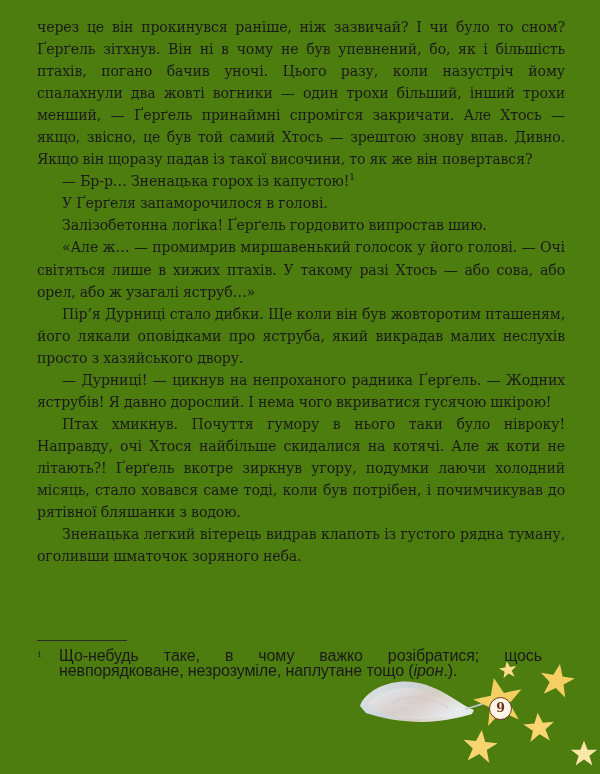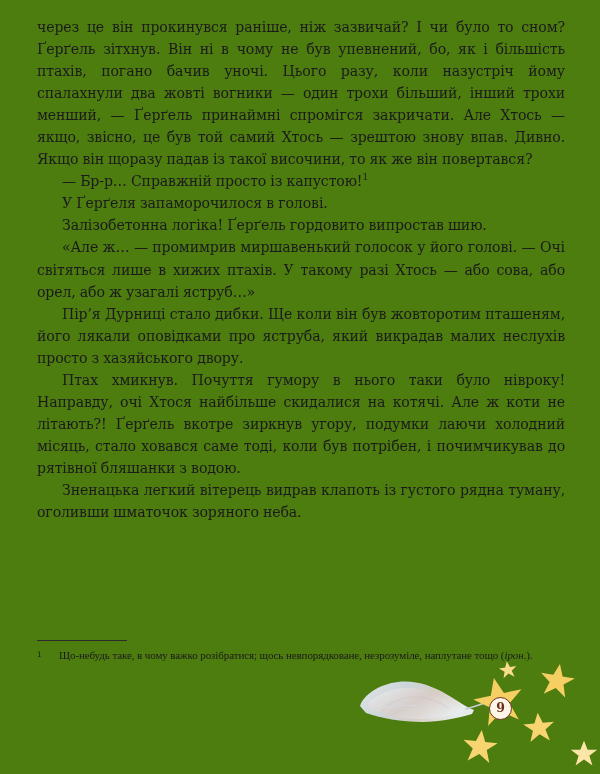--- a/index.html
+++ b/index.html
@@ -75,22 +75,22 @@
   .fn-marker {
     flex: 0 0 22px;
     font-family: "DejaVu Serif", "Liberation Serif", serif;
     font-size: 7.5px;
     color: #1b1b1b;
     line-height: 14px;
     padding-top: 0px;
   }
   .fn-text {
     flex: 1 1 auto;
-    font-family: Liberation Serif, serif;
-    font-size: 11px;
+    font-family: Liberation Sans, sans-serif;
+    font-size: 16px;
     line-height: 15.4px;
     color: #1b1b1b;
     text-align: justify;
     letter-spacing: -0.1px;
     hyphens: manual;
   }
   .fn-text i { font-style: italic; }
 
   
   #decor {
@@ -125,31 +125,32 @@
 </style>
 </head>
 <body>
 
 <div id="page">
 
   <div id="body-text">
 
     <p class="para cont">через це він прокинувся раніше, ніж зазвичай? І чи було то сном? Ґерґель зітхнув. Він ні в чому не був упевнений, бо, як і більшість птахів, погано бачив уночі. Цього разу, коли назустріч йому спалахнули два жовті вогники — один трохи більший, інший трохи менший, — Ґерґель принаймні спромігся закричати. Але Хтось — якщо, звісно, це був той самий Хтось — зрештою знову впав. Дивно. Якщо він щоразу падав із такої височини, то як же він повертався?</p>
 
-    <p class="para indent"><span>— Бр-р… Справжній просто із капустою!</span><sup class="fn-ref">1</sup></p>
+    <p class="para indent"><span>— Бр-р… Зненацька горох із капустою!</span><sup class="fn-ref">1</sup></p>
 
     <p class="para indent">У Ґерґеля запаморочилося в голові.</p>
 
 
     <p class="para indent">Залізобетонна логіка! Ґерґель гордовито випростав шию.</p>
 
     <p class="para indent">«Але ж… — промимрив миршавенький голосок у його голові. — Очі світяться лише в хижих птахів. У такому разі Хтось — або сова, або орел, або ж узагалі яструб…»</p>
 
     <p class="para indent">Пір’я Дурниці стало дибки. Ще коли він був жовторотим пташеням, його лякали оповідками про яструба, який викрадав малих неслухів просто з хазяйського двору.</p>
 
+    <p class="para indent">— Дурниці! — цикнув на непроханого радника Ґерґель. — Жодних яструбів! Я давно дорослий. І нема чого вкриватися гусячою шкірою!</p>
 
     <p class="para indent">Птах хмикнув. Почуття гумору в нього таки було нівроку! Направду, очі Хтося найбільше скидалися на котячі. Але ж коти не літають?! Ґерґель вкотре зиркнув угору, подумки лаючи холодний місяць, стало ховався саме тоді, коли був потрібен, і почимчикував до рятівної бляшанки з водою.</p>
 
     <p class="para indent">Зненацька легкий вітерець видрав клапоть із густого рядна туману, оголивши шматочок зоряного неба.</p>
   </div>
 
   <div id="footnote">
     <div id="footnote-rule"></div>
     <div id="footnote-body">
       <div class="fn-marker">1</div>

